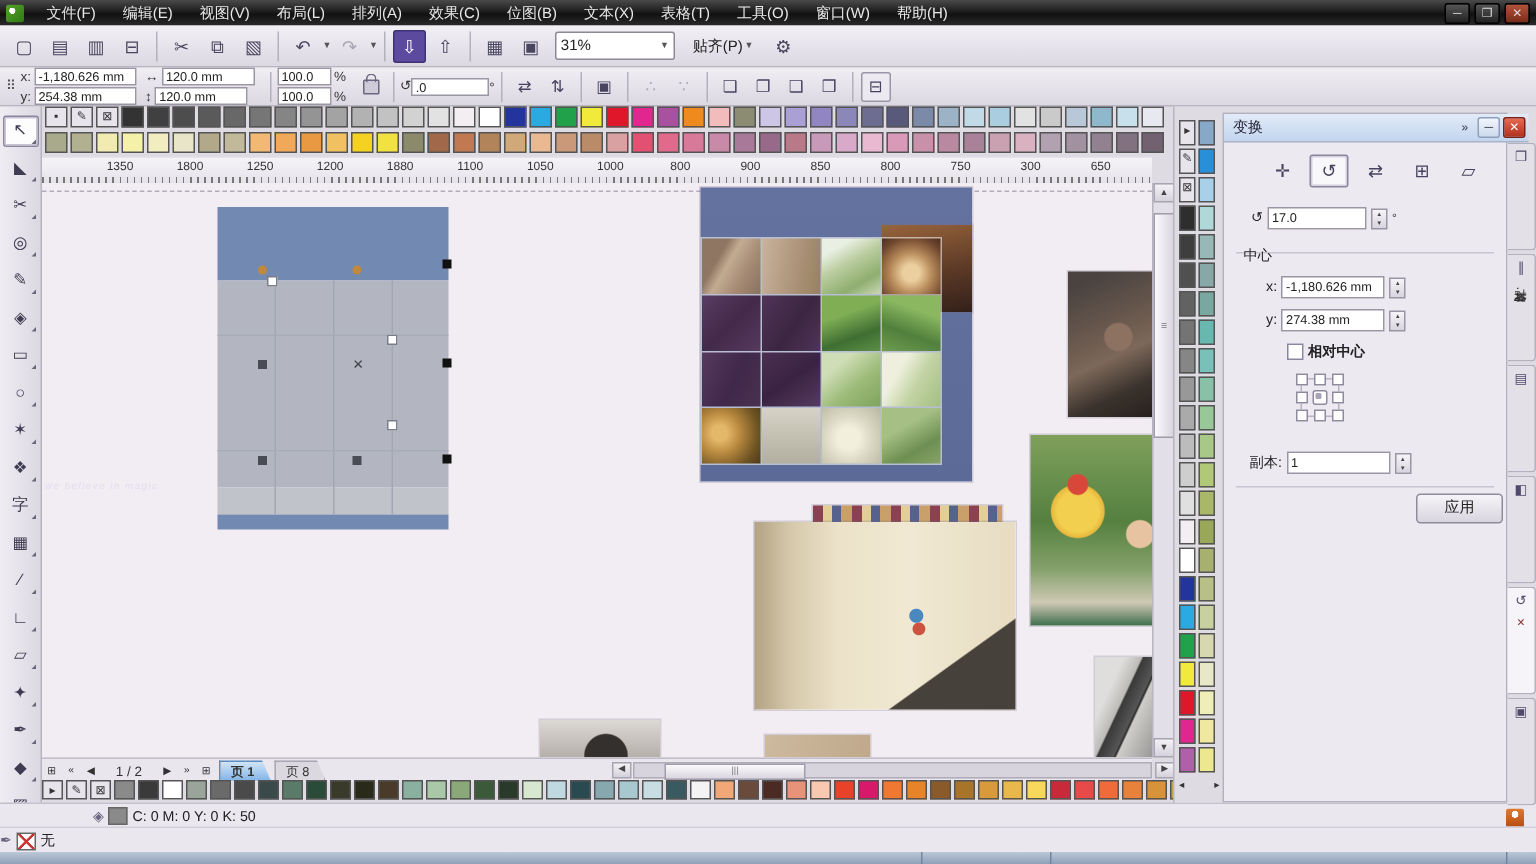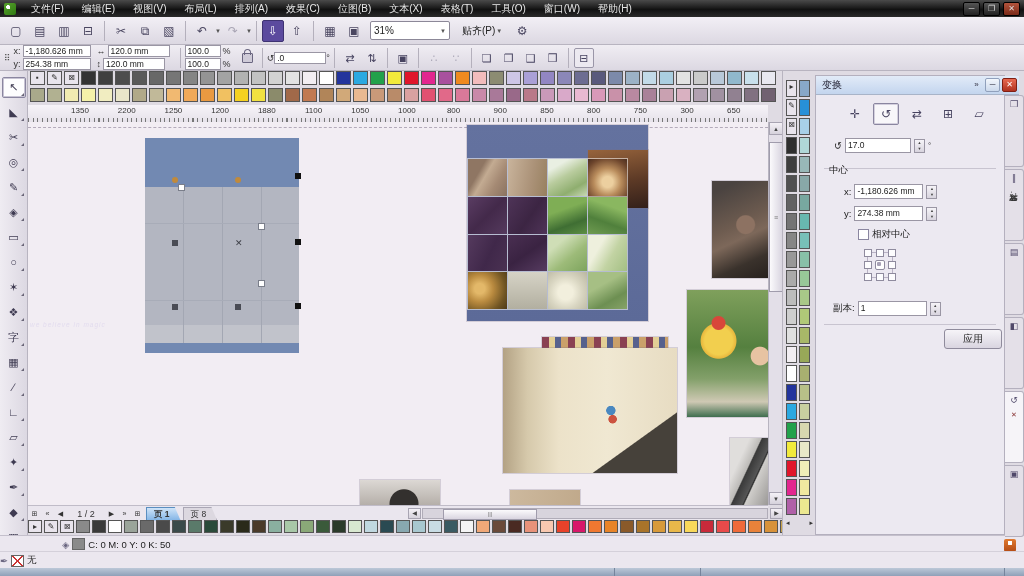--- a/index.html
+++ b/index.html
@@ -372,21 +372,21 @@
       <span class="sw" style="background: rgb(161, 145, 161);"></span>
       <span class="sw" style="background: rgb(145, 129, 145);"></span>
       <span class="sw" style="background: rgb(129, 113, 129);"></span>
       <span class="sw" style="background: rgb(113, 97, 113);"></span>
     </div>
 </div>
 
 <div id="ruler">
     <div id="rticks"></div>
     <span class="rlab" style="left: 52px;">1350</span>
-    <span class="rlab" style="left: 98.7px;">2200</span>
+    <span class="rlab" style="left: 98.7px;">1800</span>
     <span class="rlab" style="left: 145.4px;">1250</span>
     <span class="rlab" style="left: 192.1px;">1200</span>
     <span class="rlab" style="left: 238.8px;">1880</span>
     <span class="rlab" style="left: 285.5px;">1100</span>
     <span class="rlab" style="left: 332.2px;">1050</span>
     <span class="rlab" style="left: 378.9px;">1000</span>
     <span class="rlab" style="left: 425.6px;">800</span>
     <span class="rlab" style="left: 472.3px;">900</span>
     <span class="rlab" style="left: 519px;">850</span>
     <span class="rlab" style="left: 565.7px;">800</span>
@@ -672,21 +672,21 @@
       </span>
   </div>
   <div class="drow" style="left:28px;top:130px;">
     <span class="dlabel">y:</span>
     <span class="field" style="width:63px;height:13px;line-height:13px;">274.38 mm</span>
     <span class="spin">
         <b>▲</b>
         <b>▼</b>
       </span>
   </div>
-  <div class="drow" style="left:42px;top:152px;">
+  <div class="drow" style="left:42px;top:152px;font-weight:bold;">
     <span class="checkbox"></span>
     <span class="dlabel">相对中心</span>
   </div>
 
   <div id="anchor">
     <span class="frame"></span>
     <span class="n" style="left:2px;top:2px"></span>
       <span class="n" style="left:14px;top:2px"></span>
       <span class="n" style="left:26px;top:2px"></span>
     <span class="n" style="left:2px;top:14px"></span>

